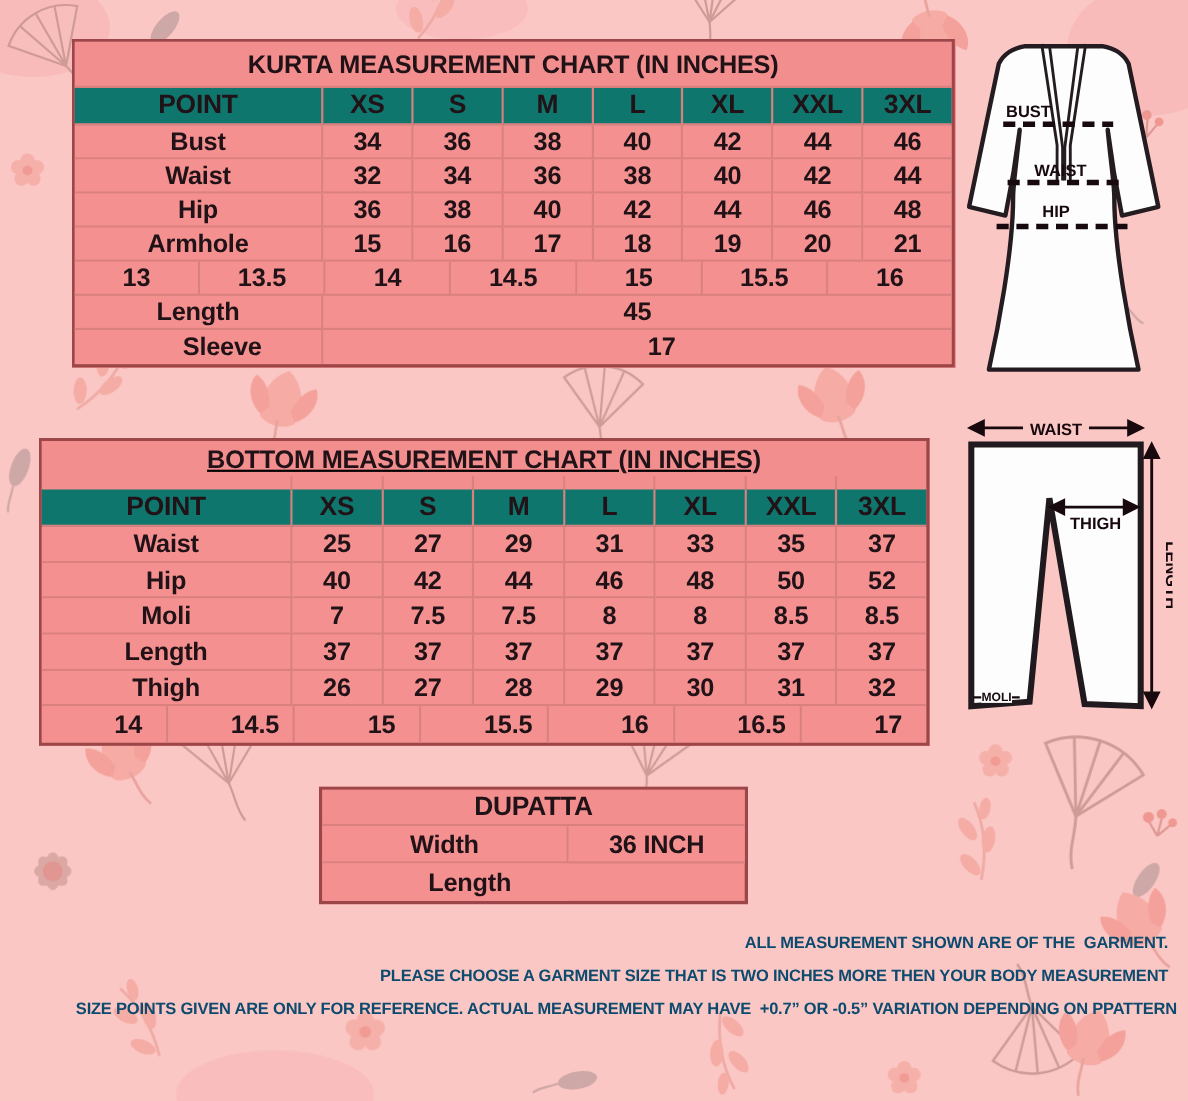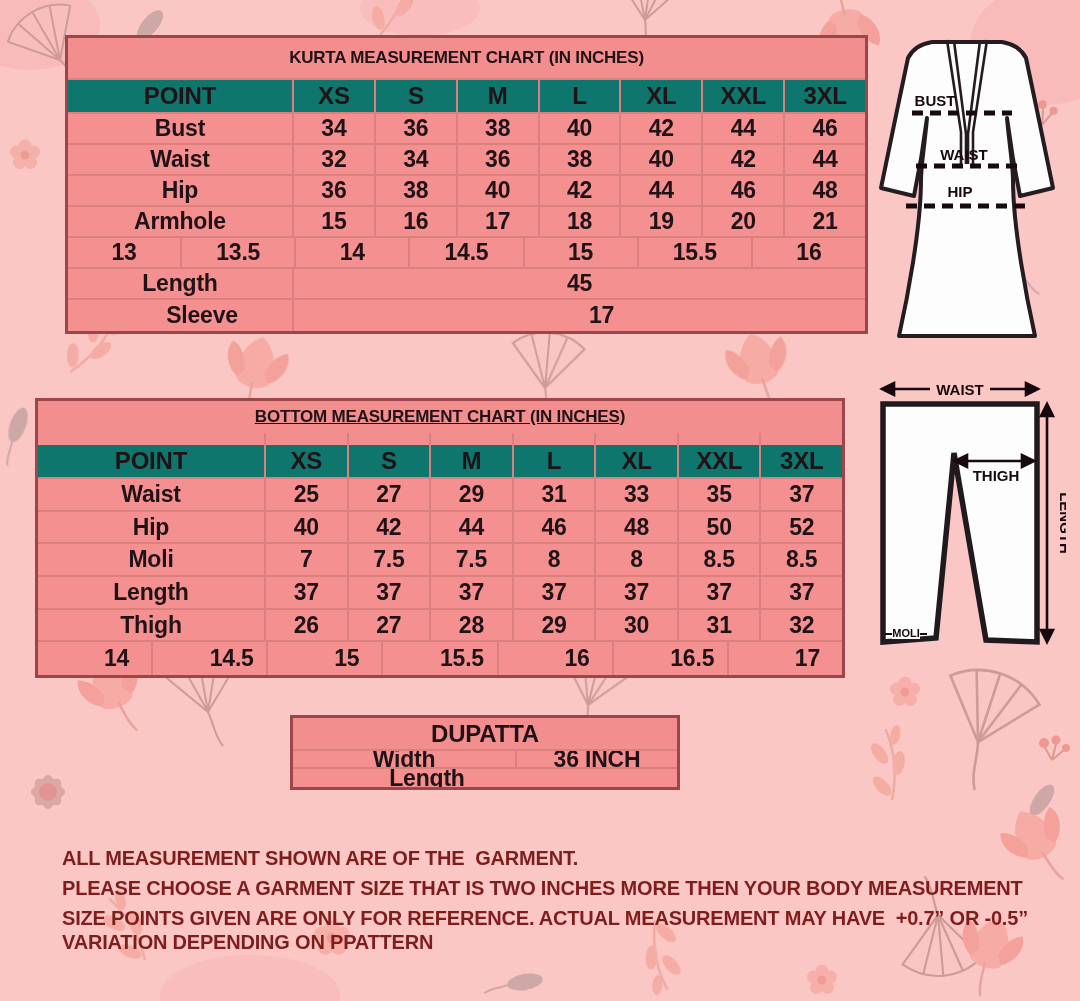--- a/index.html
+++ b/index.html
@@ -18,33 +18,33 @@
   .trow{display:flex;flex:0 0 auto;min-height:0;}
   .trow.grow{flex:1 1 0;}
   .cell{
     box-sizing:border-box;display:flex;align-items:center;justify-content:center;
     font-weight:bold;color:#201217;background:#F49190;
     border-right:2px solid #DA8180;border-bottom:2px solid #DA8180;
     font-size:23px;letter-spacing:-0.2px;overflow:hidden;
   }
   .cell:last-child{border-right:0;}
   .tbl .trow:last-child .cell{border-bottom:0;padding-left:44px;}
-  .titlecell{flex:1 1 0;background:#F28E8E;font-size:17px;}
+  .titlecell{flex:1 1 0;background:#F28E8E;font-size:23px;}
   .headrow .cell{background:#0f766e;font-size:24px;}
   .no-bot .cell{border-bottom:0;}
   .tickrow .cell{background:#F28E8E;border-bottom:0;}
   .pcol{flex:0 0 226px;}
   .pcol2{flex:0 0 228px;}
   .dcol{flex:0 0 224px;}
   .vcol{flex:1 1 0;}
 
   
   .note{
-    position:absolute;left:62px;font-weight:bold;font-size:20px;color:#7f1d1d;
-    letter-spacing:-0.2px;line-height:24px;white-space:pre-wrap;
+    position:absolute;left:62px;font-weight:bold;font-size:15px;color:#0c4a6e;
+    letter-spacing:-0.2px;line-height:24px;white-space:pre-wrap;text-align:right;
   }
 
   
   .illus{position:absolute;}
   .sketch-label{font-family:"Liberation Sans",sans-serif;font-weight:bold;fill:#17090d;}
 </style>
 </head>
 <body>
 
 <svg class="bg-svg" viewBox="0 0 1080 1001" aria-hidden="true">
@@ -291,21 +291,21 @@
     <div class="cell vcol">14</div>
     <div class="cell vcol">14.5</div>
     <div class="cell vcol">15</div>
     <div class="cell vcol">15.5</div>
     <div class="cell vcol">16</div>
     <div class="cell vcol">16.5</div>
     <div class="cell vcol">17</div>
   </div>
 </div>
 
-<div class="tbl" style="left:290px;top:715px;width:390px;height:75px;">
+<div class="tbl" style="left:290px;top:715px;width:390px;height:107px;">
   <div class="trow" style="height:33px;">
     <div class="cell titlecell" style="font-size:24px;">DUPATTA</div>
   </div>
   <div class="trow grow">
     <div class="cell dcol">Width</div>
     <div class="cell vcol">36 INCH</div>
   </div>
   <div class="trow grow">
     <div class="cell dcol">Length</div>
   </div>

